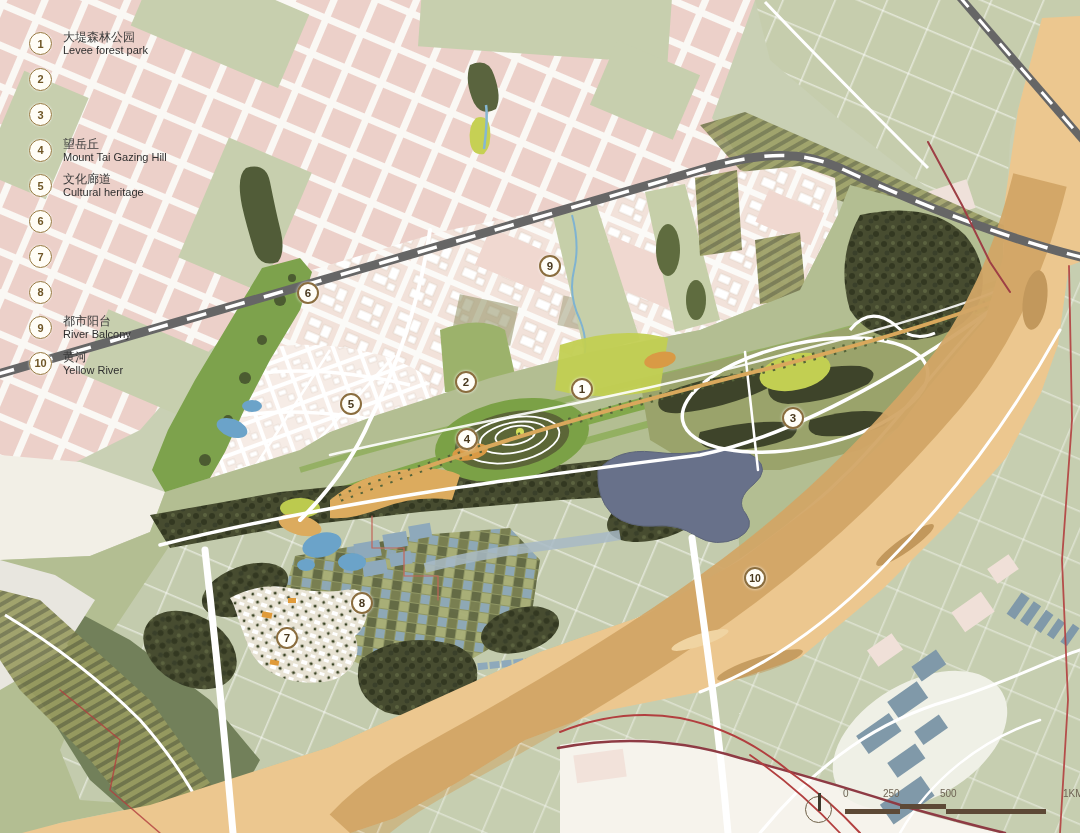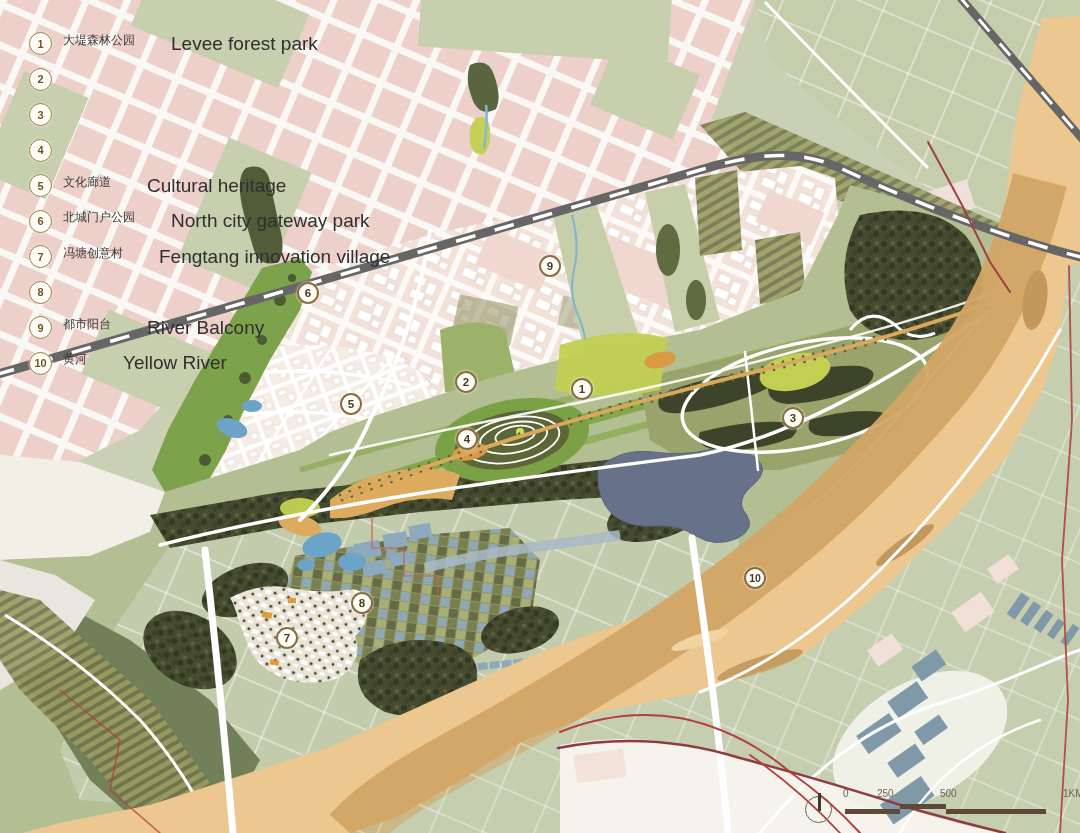--- a/index.html
+++ b/index.html
@@ -7,39 +7,39 @@
          font-family:"Liberation Sans","DejaVu Sans",sans-serif;background:#c9d0b4;}
   .stage svg{position:absolute;left:0;top:0;}
 
   
   .legend{position:absolute;left:29px;top:26px;z-index:30;}
   .lrow{height:35.5px;display:flex;align-items:center;gap:11px;}
   .lnum{width:21px;height:21px;border-radius:50%;border:1.6px solid #96783f;
         background:#fffdf6;color:#6f5626;font-size:11px;font-weight:bold;
         display:flex;align-items:center;justify-content:center;flex:0 0 auto;
         box-shadow:0 0 2px rgba(255,255,255,.9);}
-  .ltxt{display:flex;flex-direction:row;line-height:1.18;white-space:nowrap;justify-content:center;}
+  .ltxt{display:flex;flex-direction:column;line-height:1.18;white-space:nowrap;justify-content:center;}
   .ltxt .zh{font-size:12px;color:#3a3a3a;}
-  .ltxt .en{font-size:19px;color:#2f2f2f;margin-left:36px;}
+  .ltxt .en{font-size:11px;color:#2f2f2f;}
 
   
   .marker{position:absolute;width:22px;height:22px;border-radius:50%;
           background:#fffef8;border:2px solid #8a6d3e;color:#4a3a1e;
           font-size:11.5px;font-weight:bold;display:flex;align-items:center;
           justify-content:center;z-index:20;box-shadow:0 0 3px rgba(255,255,255,.85);
           box-sizing:border-box;cursor:pointer;}
 
   
   .scalebar{position:absolute;left:793px;top:782px;width:275px;height:46px;z-index:25;
             color:#6e6354;font-size:10px;}
   .compass{position:absolute;left:12px;top:14px;width:27px;height:27px;border-radius:50%;
            border:1.5px solid #6e6048;box-sizing:border-box;}
   .needle{position:absolute;left:12px;top:-4px;width:3px;height:18px;background:#3f3a2c;}
   .slabel{position:absolute;top:6px;}
-  .sl0{left:50px;} .sl250{left:84px;text-align:center;} .sl500{left:147px;} .sl1km{left:238px;margin-left:32px;}
+  .sl0{left:50px;} .sl250{left:90px;text-align:center;} .sl500{left:147px;} .sl1km{left:238px;margin-left:32px;}
   .seg{position:absolute;height:5px;background:#5d4936;}
   .seg1{left:52px;top:27px;width:55px;}
   .seg2{left:107px;top:22px;width:46px;}
   .seg3{left:153px;top:27px;width:100px;}
 </style>
 </head>
 <body>
 
 <div class="stage">
 
@@ -357,41 +357,37 @@
         </span>
   </div>
   <div class="lrow">
     <span class="lnum">2</span>
   </div>
   <div class="lrow">
     <span class="lnum">3</span>
   </div>
   <div class="lrow">
     <span class="lnum">4</span>
+    <span class="ltxt">
+          <span class="zh">望岳丘</span>
+          <span class="en">Mount Tai Gazing Hill</span>
+        </span>
   </div>
   <div class="lrow">
     <span class="lnum">5</span>
     <span class="ltxt">
           <span class="zh">文化廊道</span>
           <span class="en">Cultural heritage</span>
         </span>
   </div>
   <div class="lrow">
     <span class="lnum">6</span>
-    <span class="ltxt">
-          <span class="zh">北城门户公园</span>
-          <span class="en">North city gateway park</span>
-        </span>
   </div>
   <div class="lrow">
     <span class="lnum">7</span>
-    <span class="ltxt">
-          <span class="zh">冯塘创意村</span>
-          <span class="en">Fengtang innovation village</span>
-        </span>
   </div>
   <div class="lrow">
     <span class="lnum">8</span>
   </div>
   <div class="lrow">
     <span class="lnum">9</span>
     <span class="ltxt">
           <span class="zh">都市阳台</span>
           <span class="en">River Balcony</span>
         </span>

